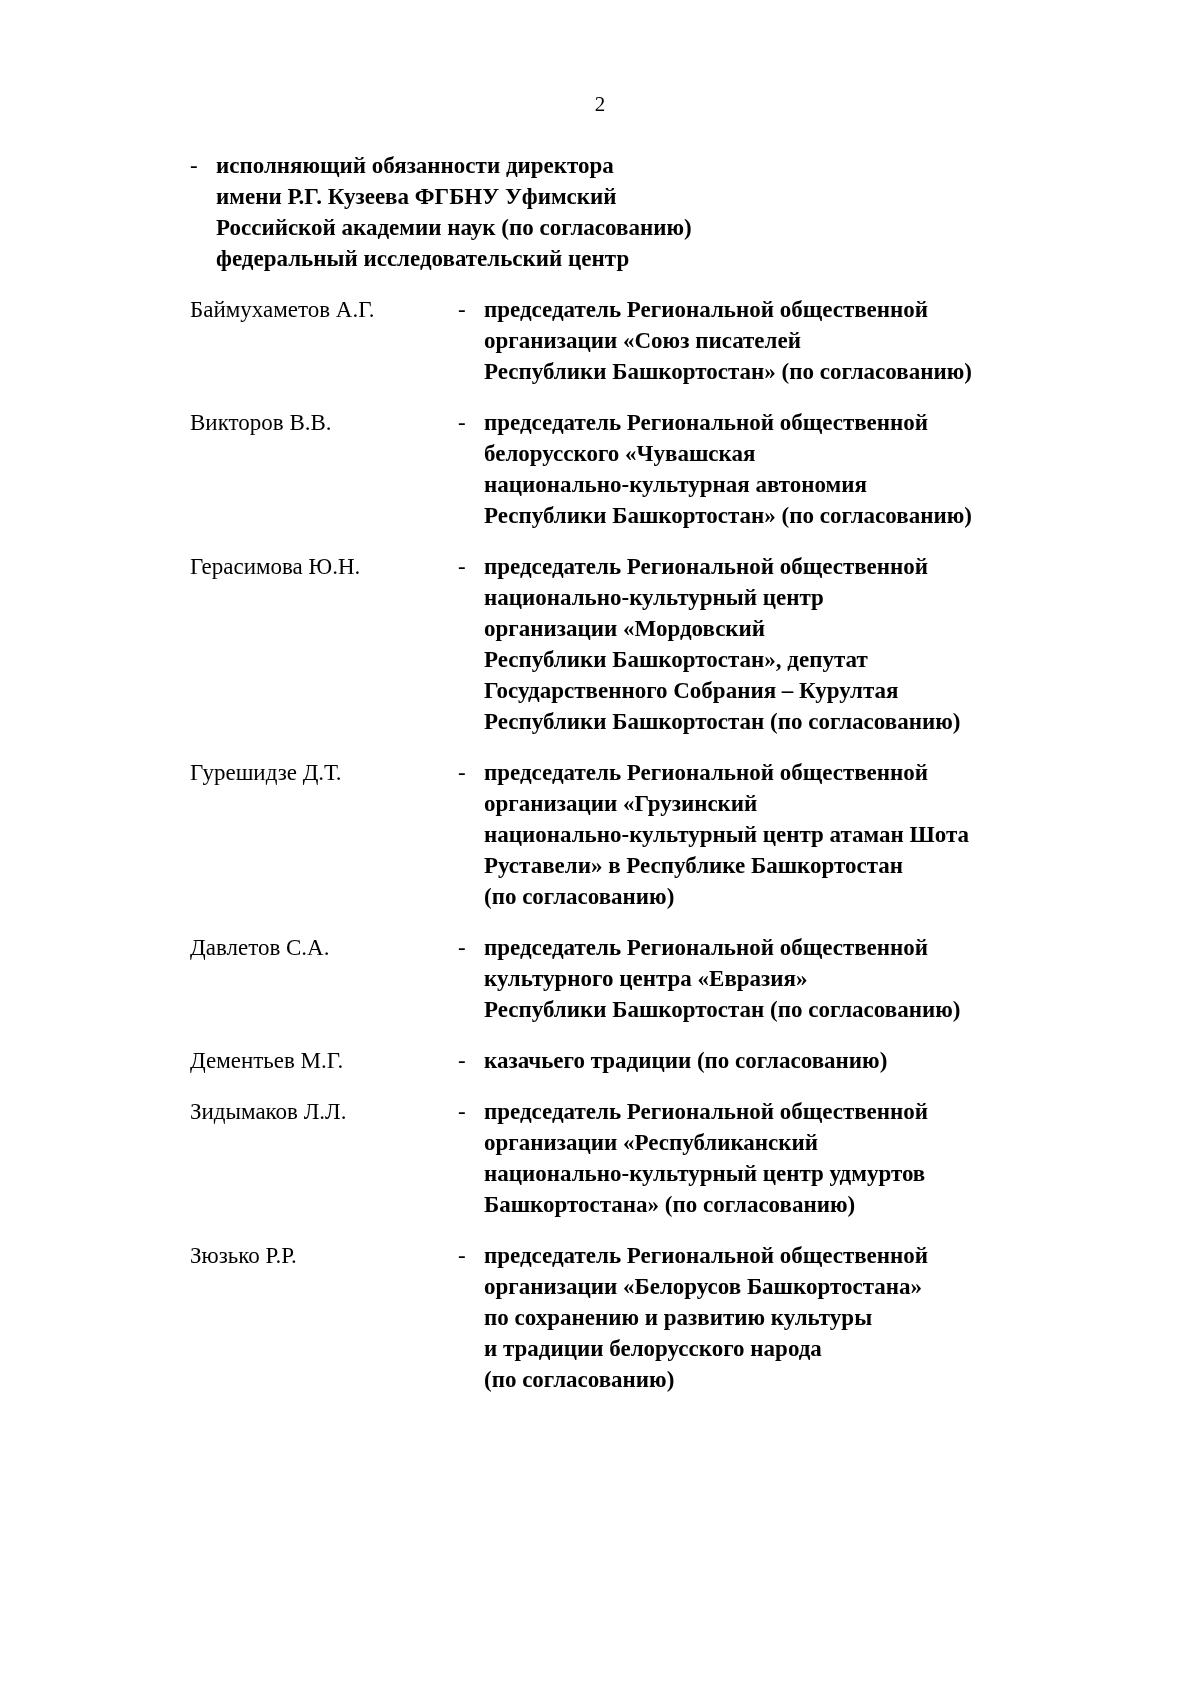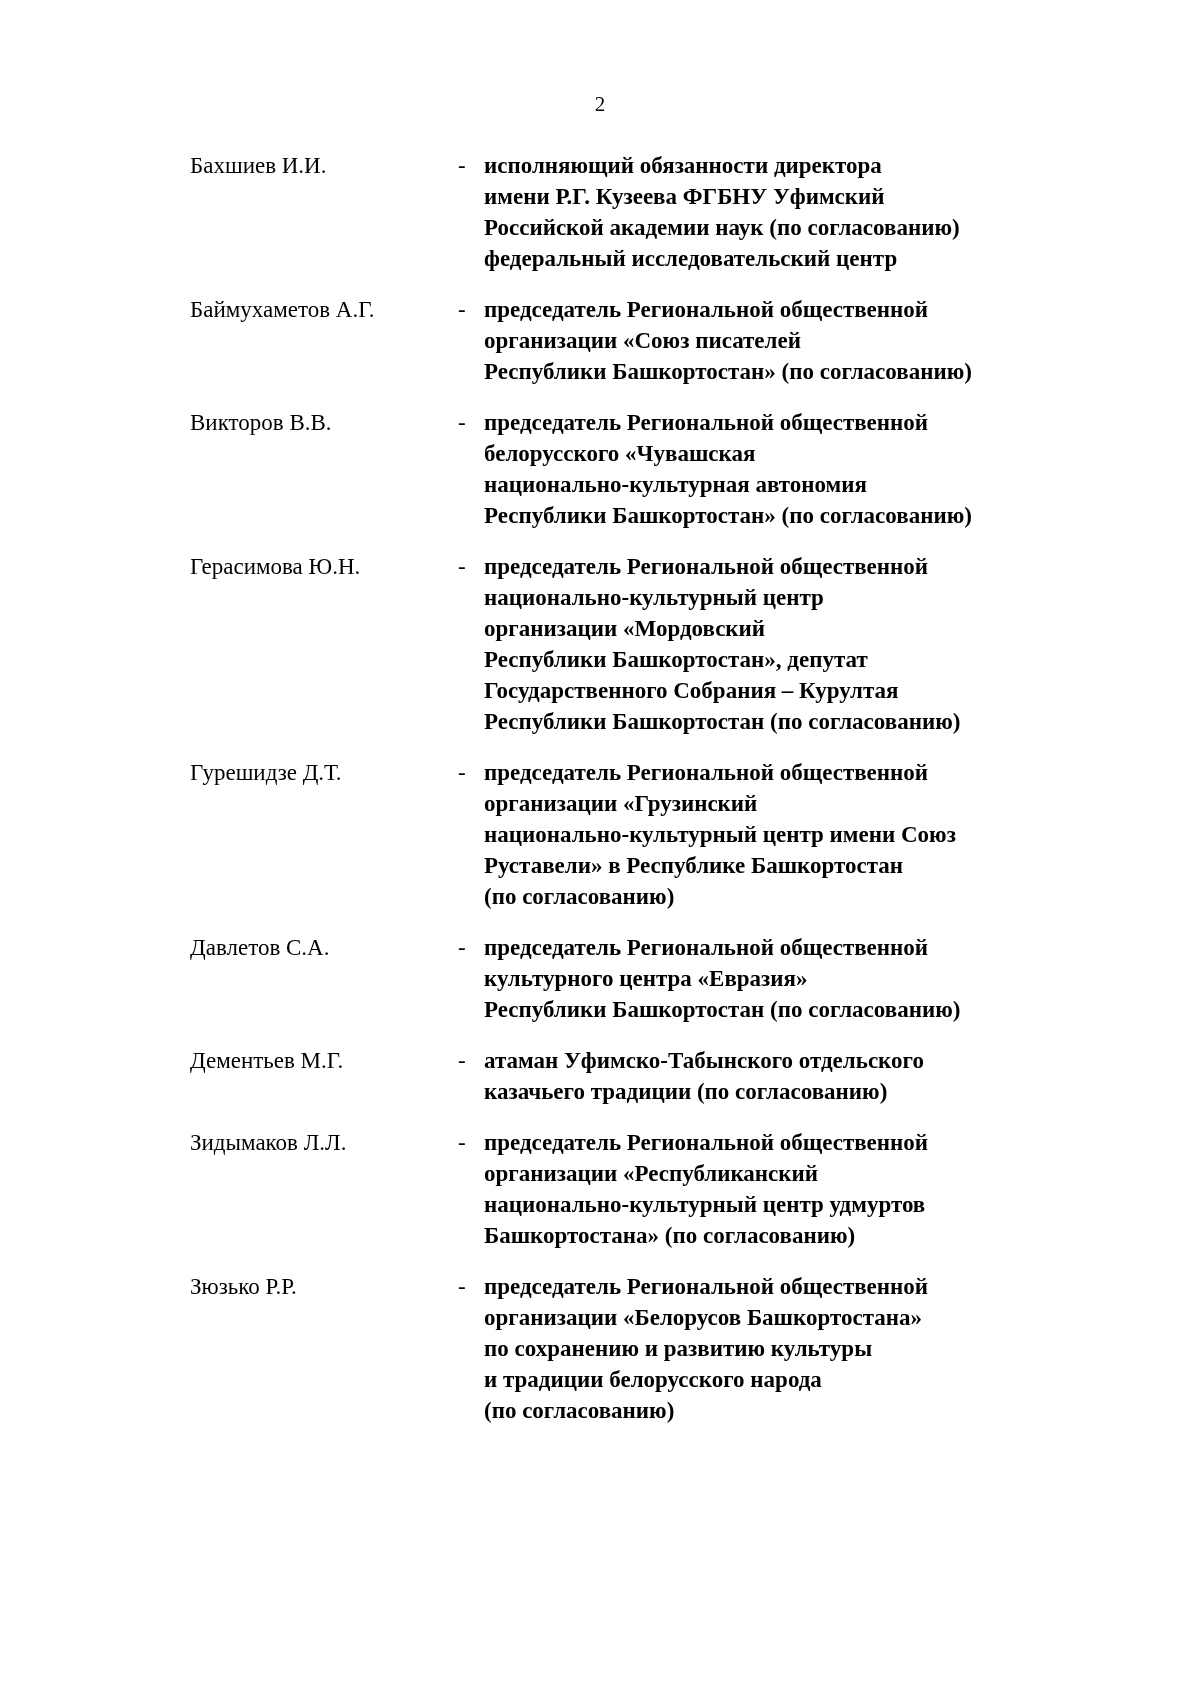--- a/index.html
+++ b/index.html
@@ -68,21 +68,20 @@
 </head>
 <body>
 
 <div class="page">
 
   <div class="page-number">2</div>
 
   <div class="content">
 
     <div class="entry">
-      <div class="name">Бахшиев И.И.</div>
       <div class="dash">-</div>
       <div class="desc">
         <span class="desc-line">исполняющий обязанности директора</span>
         <span class="desc-line">имени Р.Г. Кузеева ФГБНУ Уфимский</span>
         <span class="desc-line">Российской академии наук (по согласованию)</span>
         <span class="desc-line">федеральный исследовательский центр</span>
       </div>
     </div>
 
     <div class="entry">
@@ -118,41 +117,40 @@
         <span class="desc-line">Республики Башкортостан (по согласованию)</span>
       </div>
     </div>
 
     <div class="entry">
       <div class="name">Гурешидзе Д.Т.</div>
       <div class="dash">-</div>
       <div class="desc">
         <span class="desc-line">председатель Региональной общественной</span>
         <span class="desc-line">организации «Грузинский</span>
-        <span class="desc-line">национально-культурный центр имени Союз</span>
+        <span class="desc-line">национально-культурный центр атаман Шота</span>
         <span class="desc-line">Руставели» в Республике Башкортостан</span>
         <span class="desc-line">(по согласованию)</span>
       </div>
     </div>
 
     <div class="entry">
       <div class="name">Давлетов С.А.</div>
       <div class="dash">-</div>
       <div class="desc">
         <span class="desc-line">председатель Региональной общественной</span>
         <span class="desc-line">культурного центра «Евразия»</span>
         <span class="desc-line">Республики Башкортостан (по согласованию)</span>
       </div>
     </div>
 
     <div class="entry">
       <div class="name">Дементьев М.Г.</div>
       <div class="dash">-</div>
       <div class="desc">
-        <span class="desc-line">атаман Уфимско-Табынского отдельского</span>
         <span class="desc-line">казачьего традиции (по согласованию)</span>
       </div>
     </div>
 
     <div class="entry">
       <div class="name">Зидымаков Л.Л.</div>
       <div class="dash">-</div>
       <div class="desc">
         <span class="desc-line">председатель Региональной общественной</span>
         <span class="desc-line">организации «Республиканский</span>

